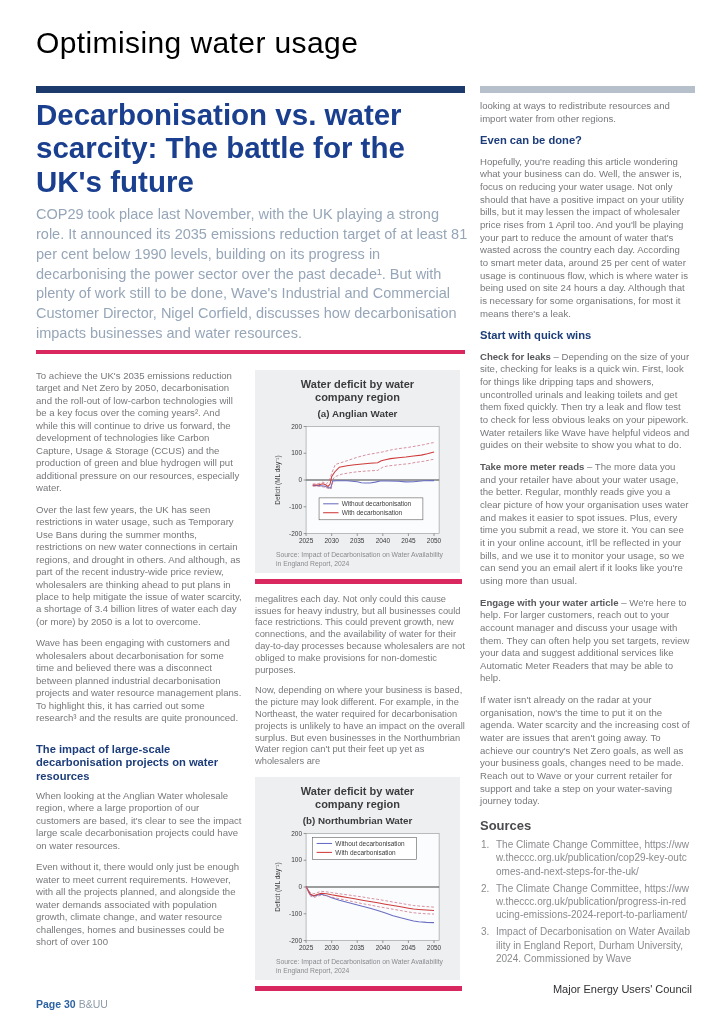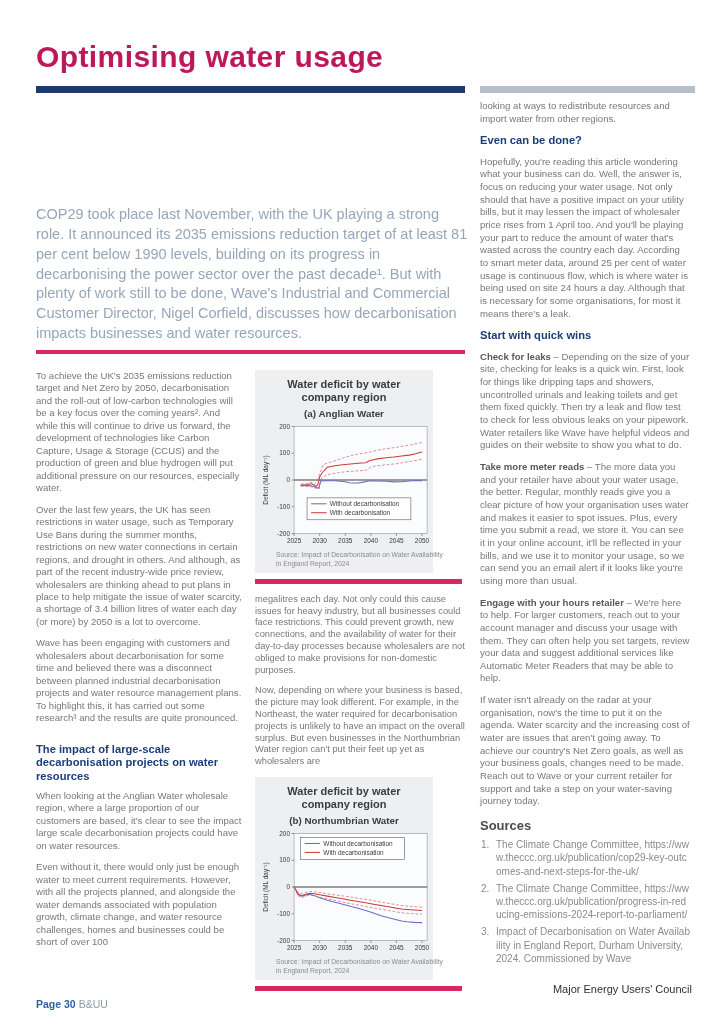--- a/index.html
+++ b/index.html
@@ -1,20 +1,20 @@
 <!DOCTYPE html>
 <html><head>
 <meta charset="utf-8">
 <style>
   html,body{margin:0;padding:0;background:#ffffff;}
   #page{position:relative;width:724px;height:1024px;background:#ffffff;
         font-family:"Liberation Sans",sans-serif;overflow:hidden;}
 
-  .header-title{position:absolute;left:36px;top:40px;font-size:30px;font-weight:700;
-        color:#be185d;letter-spacing:0.4px;}
+  .header-title{position:absolute;left:36px;top:26px;font-size:30px;font-weight:400;
+        color:#000000;letter-spacing:0.4px;}
 
   .bar{position:absolute;top:86px;height:7px;}
   .bar.navy{left:36px;width:429px;background:#1c3a6b;}
   .bar.gray{left:480px;width:215px;background:#b6c0cb;}
 
   .article-title{position:absolute;left:36px;top:98px;width:424px;margin:0;
         font-size:29.5px;line-height:1.13;font-weight:700;color:#1a3f8f;}
 
   .standfirst{position:absolute;left:36px;top:205px;width:432px;margin:0;
         font-size:14.5px;line-height:1.37;color:#96a6b8;}
@@ -26,21 +26,21 @@
   .col-left{left:36px;top:370px;width:206px;font-size:9.6px;line-height:1.3;}
   .col-mid{left:255px;top:370px;width:211px;font-size:9.3px;line-height:1.27;}
   .col-right{left:480px;top:100px;width:210px;font-size:9.6px;line-height:1.32;}
 
   .section-heading{margin:18px 0 7px 0;font-size:11.2px;line-height:1.2;
         color:#1d3d7a;font-weight:700;}
   .col-right .section-heading{margin:4px 0 8px 0;}
 
   .tip .lead{font-weight:700;color:#58595c;}
 
-  .chart-card{margin:0;background:#edeff1;padding:6px 5px 4px;width:178px;box-sizing:border-box;}
+  .chart-card{margin:0;background:#edeff1;padding:6px 5px 4px;width:205px;box-sizing:border-box;}
   .chart-title{font-size:11px;font-weight:700;color:#3c3c3e;text-align:center;
         line-height:1.18;width:150px;margin:2px auto 0;}
   .chart-subtitle{font-size:9.8px;font-weight:700;color:#3c3c3e;text-align:center;margin-top:4px;}
   svg.chart{display:block;width:172px;margin:0 auto;}
   svg.chart text{font-family:"Liberation Sans",sans-serif;}
   svg.chart .tick{font-size:8px;fill:#3a3a3a;}
   .chart-source{font-size:6.8px;color:#8a8b8e;line-height:1.3;margin:1px 0 0 16px;width:170px;}
 
   .rule-pink-flow{width:207px;height:5px;background:#d8285f;margin:7px 0 10px 0;}
   .chart-card + .rule-pink-flow{margin-top:6px;}
@@ -57,20 +57,21 @@
 </style>
 </head>
 <body>
 
 <div id="page">
 
   <div class="header-title">Optimising water usage</div>
   <div class="bar navy"></div>
   <div class="bar gray"></div>
 
+  <h1 class="article-title">Decarbonisation vs. water scarcity: The battle for the UK's future</h1>
   <p class="standfirst">COP29 took place last November, with the UK playing a strong role. It announced its 2035 emissions reduction target of at least 81 per cent below 1990 levels, building on its progress in decarbonising the power sector over the past decade¹. But with plenty of work still to be done, Wave's Industrial and Commercial Customer Director, Nigel Corfield, discusses how decarbonisation impacts businesses and water resources.</p>
   <div class="rule-pink-abs"></div>
 
   <div class="col col-left">
     <p>To achieve the UK's 2035 emissions reduction target and Net Zero by 2050, decarbonisation and the roll-out of low-carbon technologies will be a key focus over the coming years². And while this will continue to drive us forward, the development of technologies like Carbon Capture, Usage &amp; Storage (CCUS) and the production of green and blue hydrogen will put additional pressure on our resources, especially water.</p>
     <p>Over the last few years, the UK has seen restrictions in water usage, such as Temporary Use Bans during the summer months, restrictions on new water connections in certain regions, and drought in others. And although, as part of the recent industry-wide price review, wholesalers are thinking ahead to put plans in place to help mitigate the issue of water scarcity, a shortage of 3.4 billion litres of water each day (or more) by 2050 is a lot to overcome.</p>
     <p>Wave has been engaging with customers and wholesalers about decarbonisation for some time and believed there was a disconnect between planned industrial decarbonisation projects and water resource management plans. To highlight this, it has carried out some research³ and the results are quite pronounced.</p>
     <h3 class="section-heading">The impact of large-scale decarbonisation projects on water resources</h3>
     <p>When looking at the Anglian Water wholesale region, where a large proportion of our customers are based, it's clear to see the impact large scale decarbonisation projects could have on water resources.</p>
     <p>Even without it, there would only just be enough water to meet current requirements. However, with all the projects planned, and alongside the water demands associated with population growth, climate change, and water resource challenges, homes and businesses could be short of over 100</p>
@@ -165,21 +166,21 @@
     <div class="rule-pink-flow"></div>
   </div>
 
   <div class="col col-right">
     <p>looking at ways to redistribute resources and import water from other regions.</p>
     <h3 class="section-heading">Even can be done?</h3>
     <p>Hopefully, you're reading this article wondering what your business can do. Well, the answer is, focus on reducing your water usage. Not only should that have a positive impact on your utility bills, but it may lessen the impact of wholesaler price rises from 1 April too. And you'll be playing your part to reduce the amount of water that's wasted across the country each day. According to smart meter data, around 25 per cent of water usage is continuous flow, which is where water is being used on site 24 hours a day. Although that is necessary for some organisations, for most it means there's a leak.</p>
     <h3 class="section-heading">Start with quick wins</h3>
     <p class="tip"><span class="lead">Check for leaks</span><span> – Depending on the size of your site, checking for leaks is a quick win. First, look for things like dripping taps and showers, uncontrolled urinals and leaking toilets and get them fixed quickly. Then try a leak and flow test to check for less obvious leaks on your pipework. Water retailers like Wave have helpful videos and guides on their website to show you what to do.</span></p>
     <p class="tip"><span class="lead">Take more meter reads</span><span> – The more data you and your retailer have about your water usage, the better. Regular, monthly reads give you a clear picture of how your organisation uses water and makes it easier to spot issues. Plus, every time you submit a read, we store it. You can see it in your online account, it'll be reflected in your bills, and we use it to monitor your usage, so we can send you an email alert if it looks like you're using more than usual.</span></p>
-    <p class="tip"><span class="lead">Engage with your hours retailer</span><span> – We're here to help. For larger customers, reach out to your account manager and discuss your usage with them. They can often help you set targets, review your data and suggest additional services like Automatic Meter Readers that may be able to help.</span></p>
+    <p class="tip"><span class="lead">Engage with your water article</span><span> – We're here to help. For larger customers, reach out to your account manager and discuss your usage with them. They can often help you set targets, review your data and suggest additional services like Automatic Meter Readers that may be able to help.</span></p>
     <p>If water isn't already on the radar at your organisation, now's the time to put it on the agenda. Water scarcity and the increasing cost of water are issues that aren't going away. To achieve our country's Net Zero goals, as well as your business goals, changes need to be made. Reach out to Wave or your current retailer for support and take a step on your water-saving journey today.</p>
     <div class="sources">
       <div class="sources-heading">Sources</div>
       <ol>
         <li>The Climate Change Committee, https://www.theccc.org.uk/publication/cop29-key-outcomes-and-next-steps-for-the-uk/</li>
         <li>The Climate Change Committee, https://www.theccc.org.uk/publication/progress-in-reducing-emissions-2024-report-to-parliament/</li>
         <li>Impact of Decarbonisation on Water Availability in England Report, Durham University, 2024. Commissioned by Wave</li>
       </ol>
     </div>
   </div>

